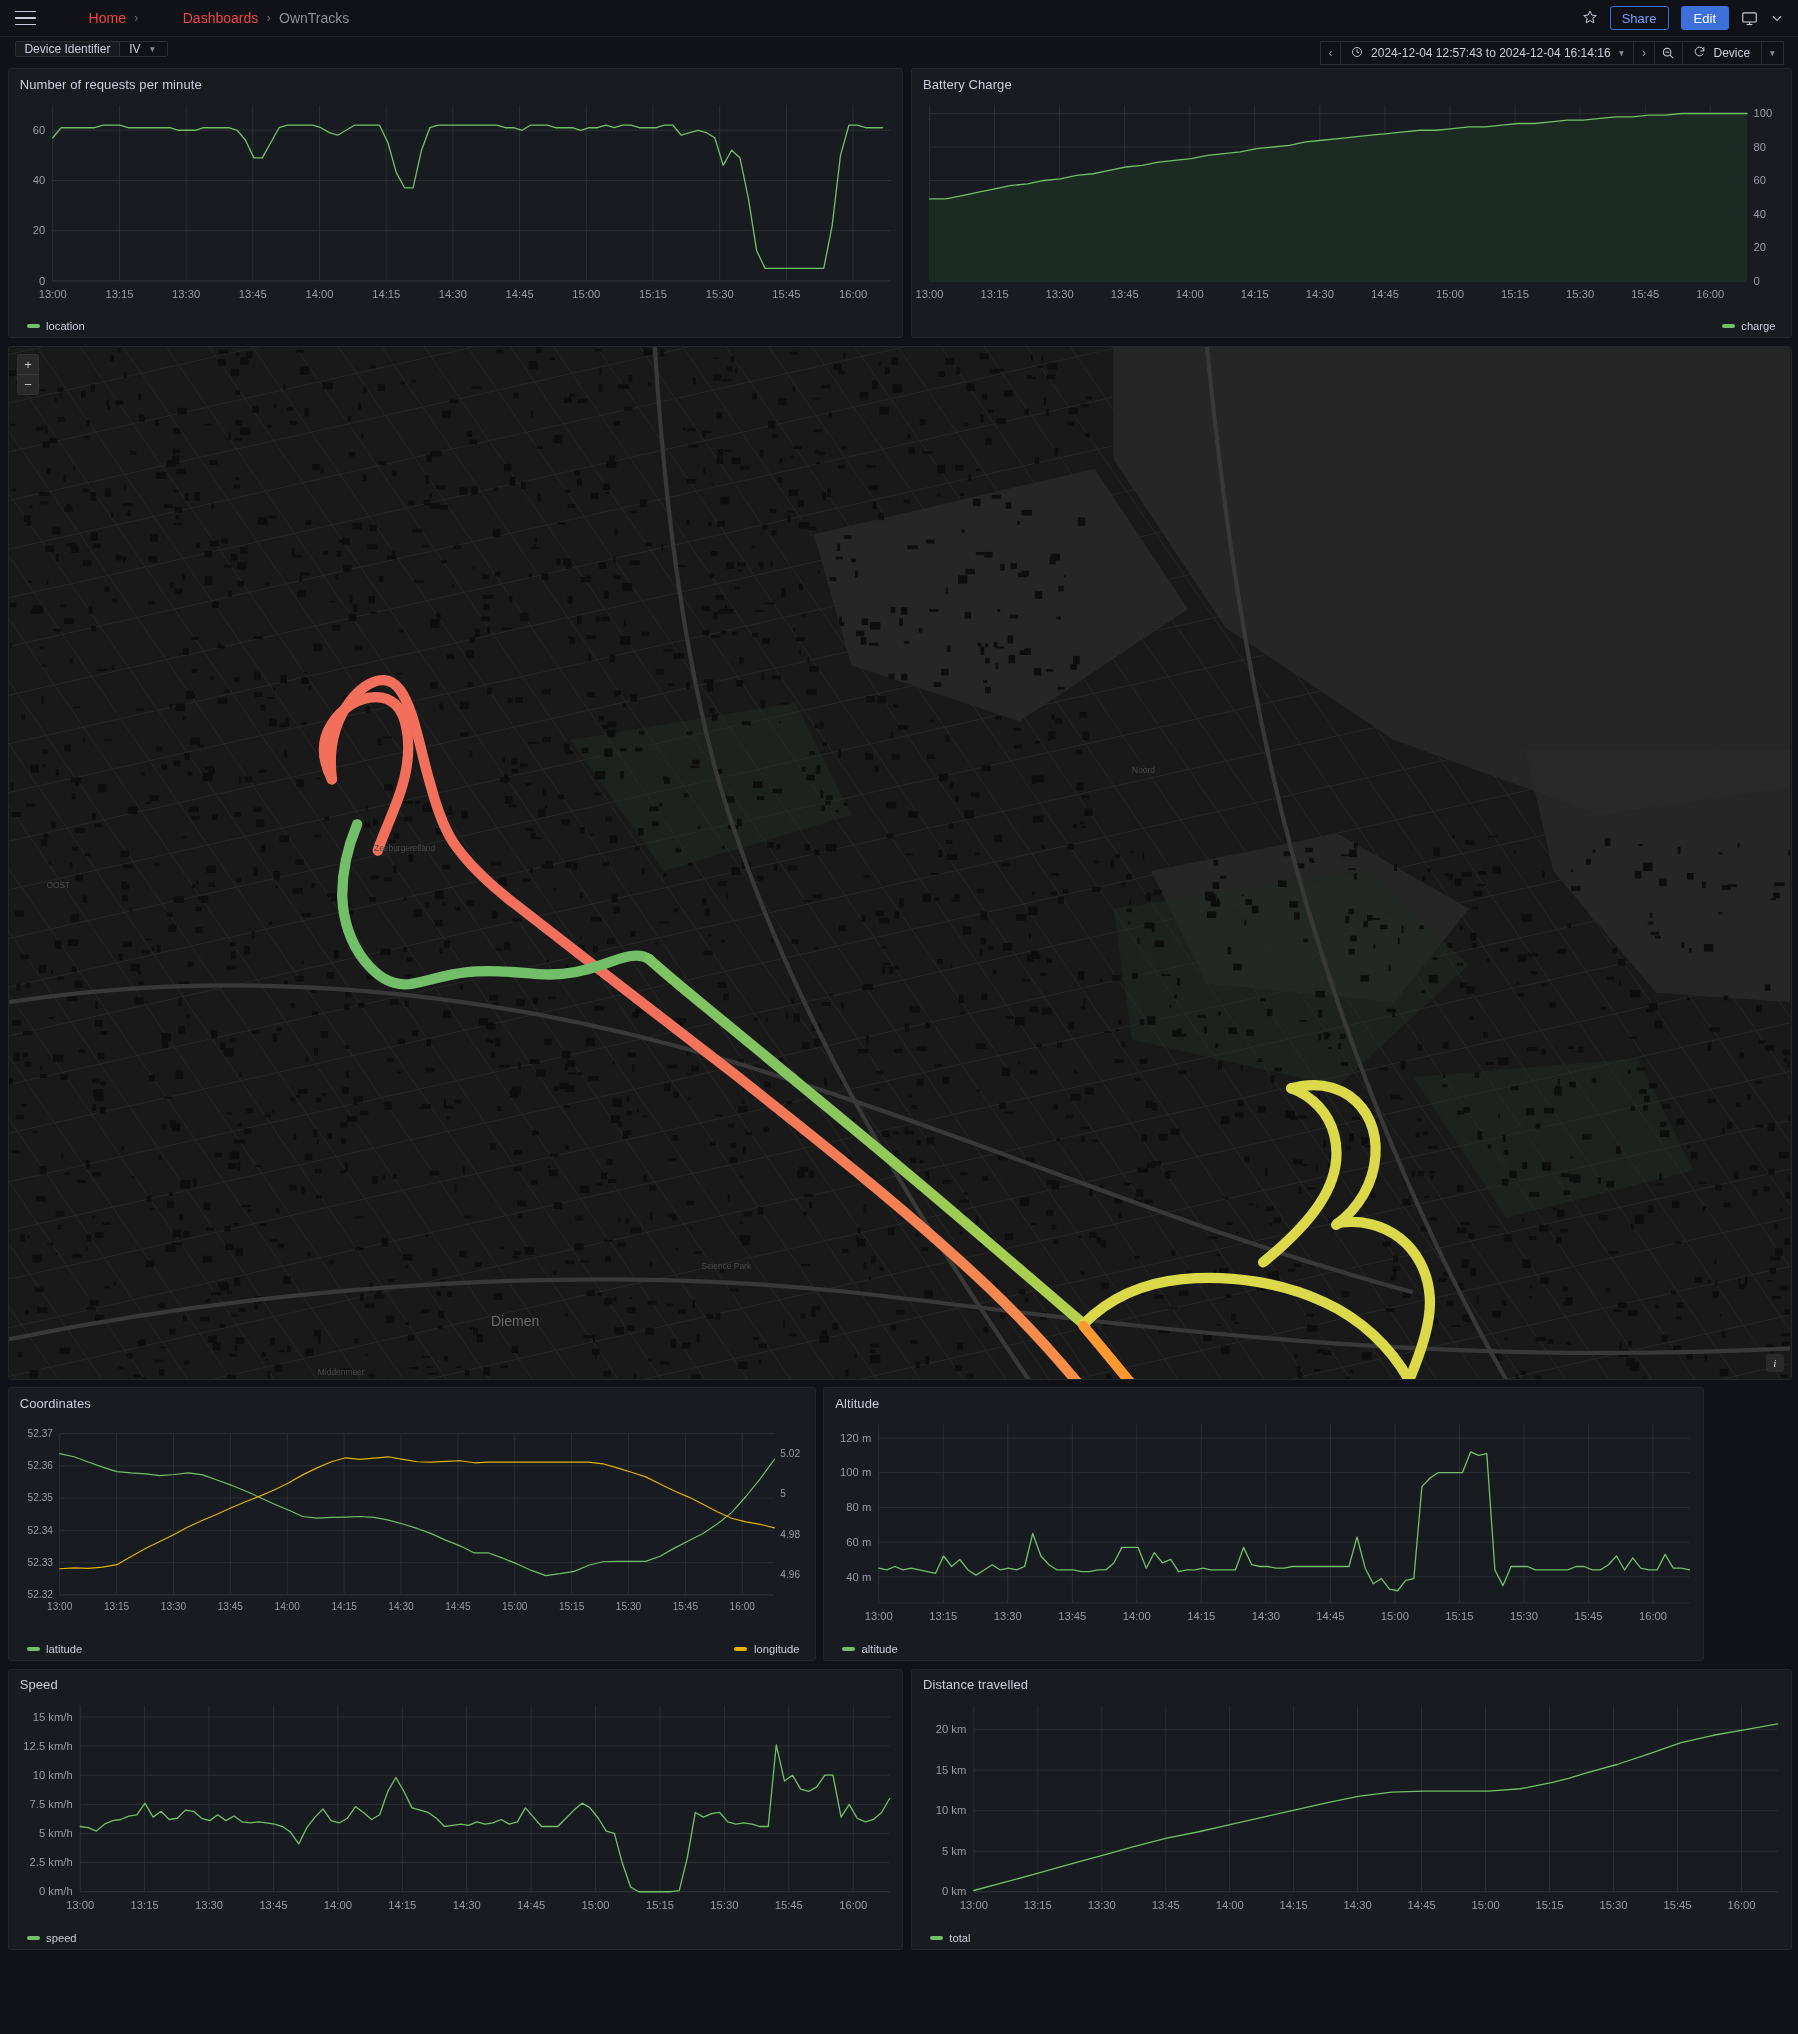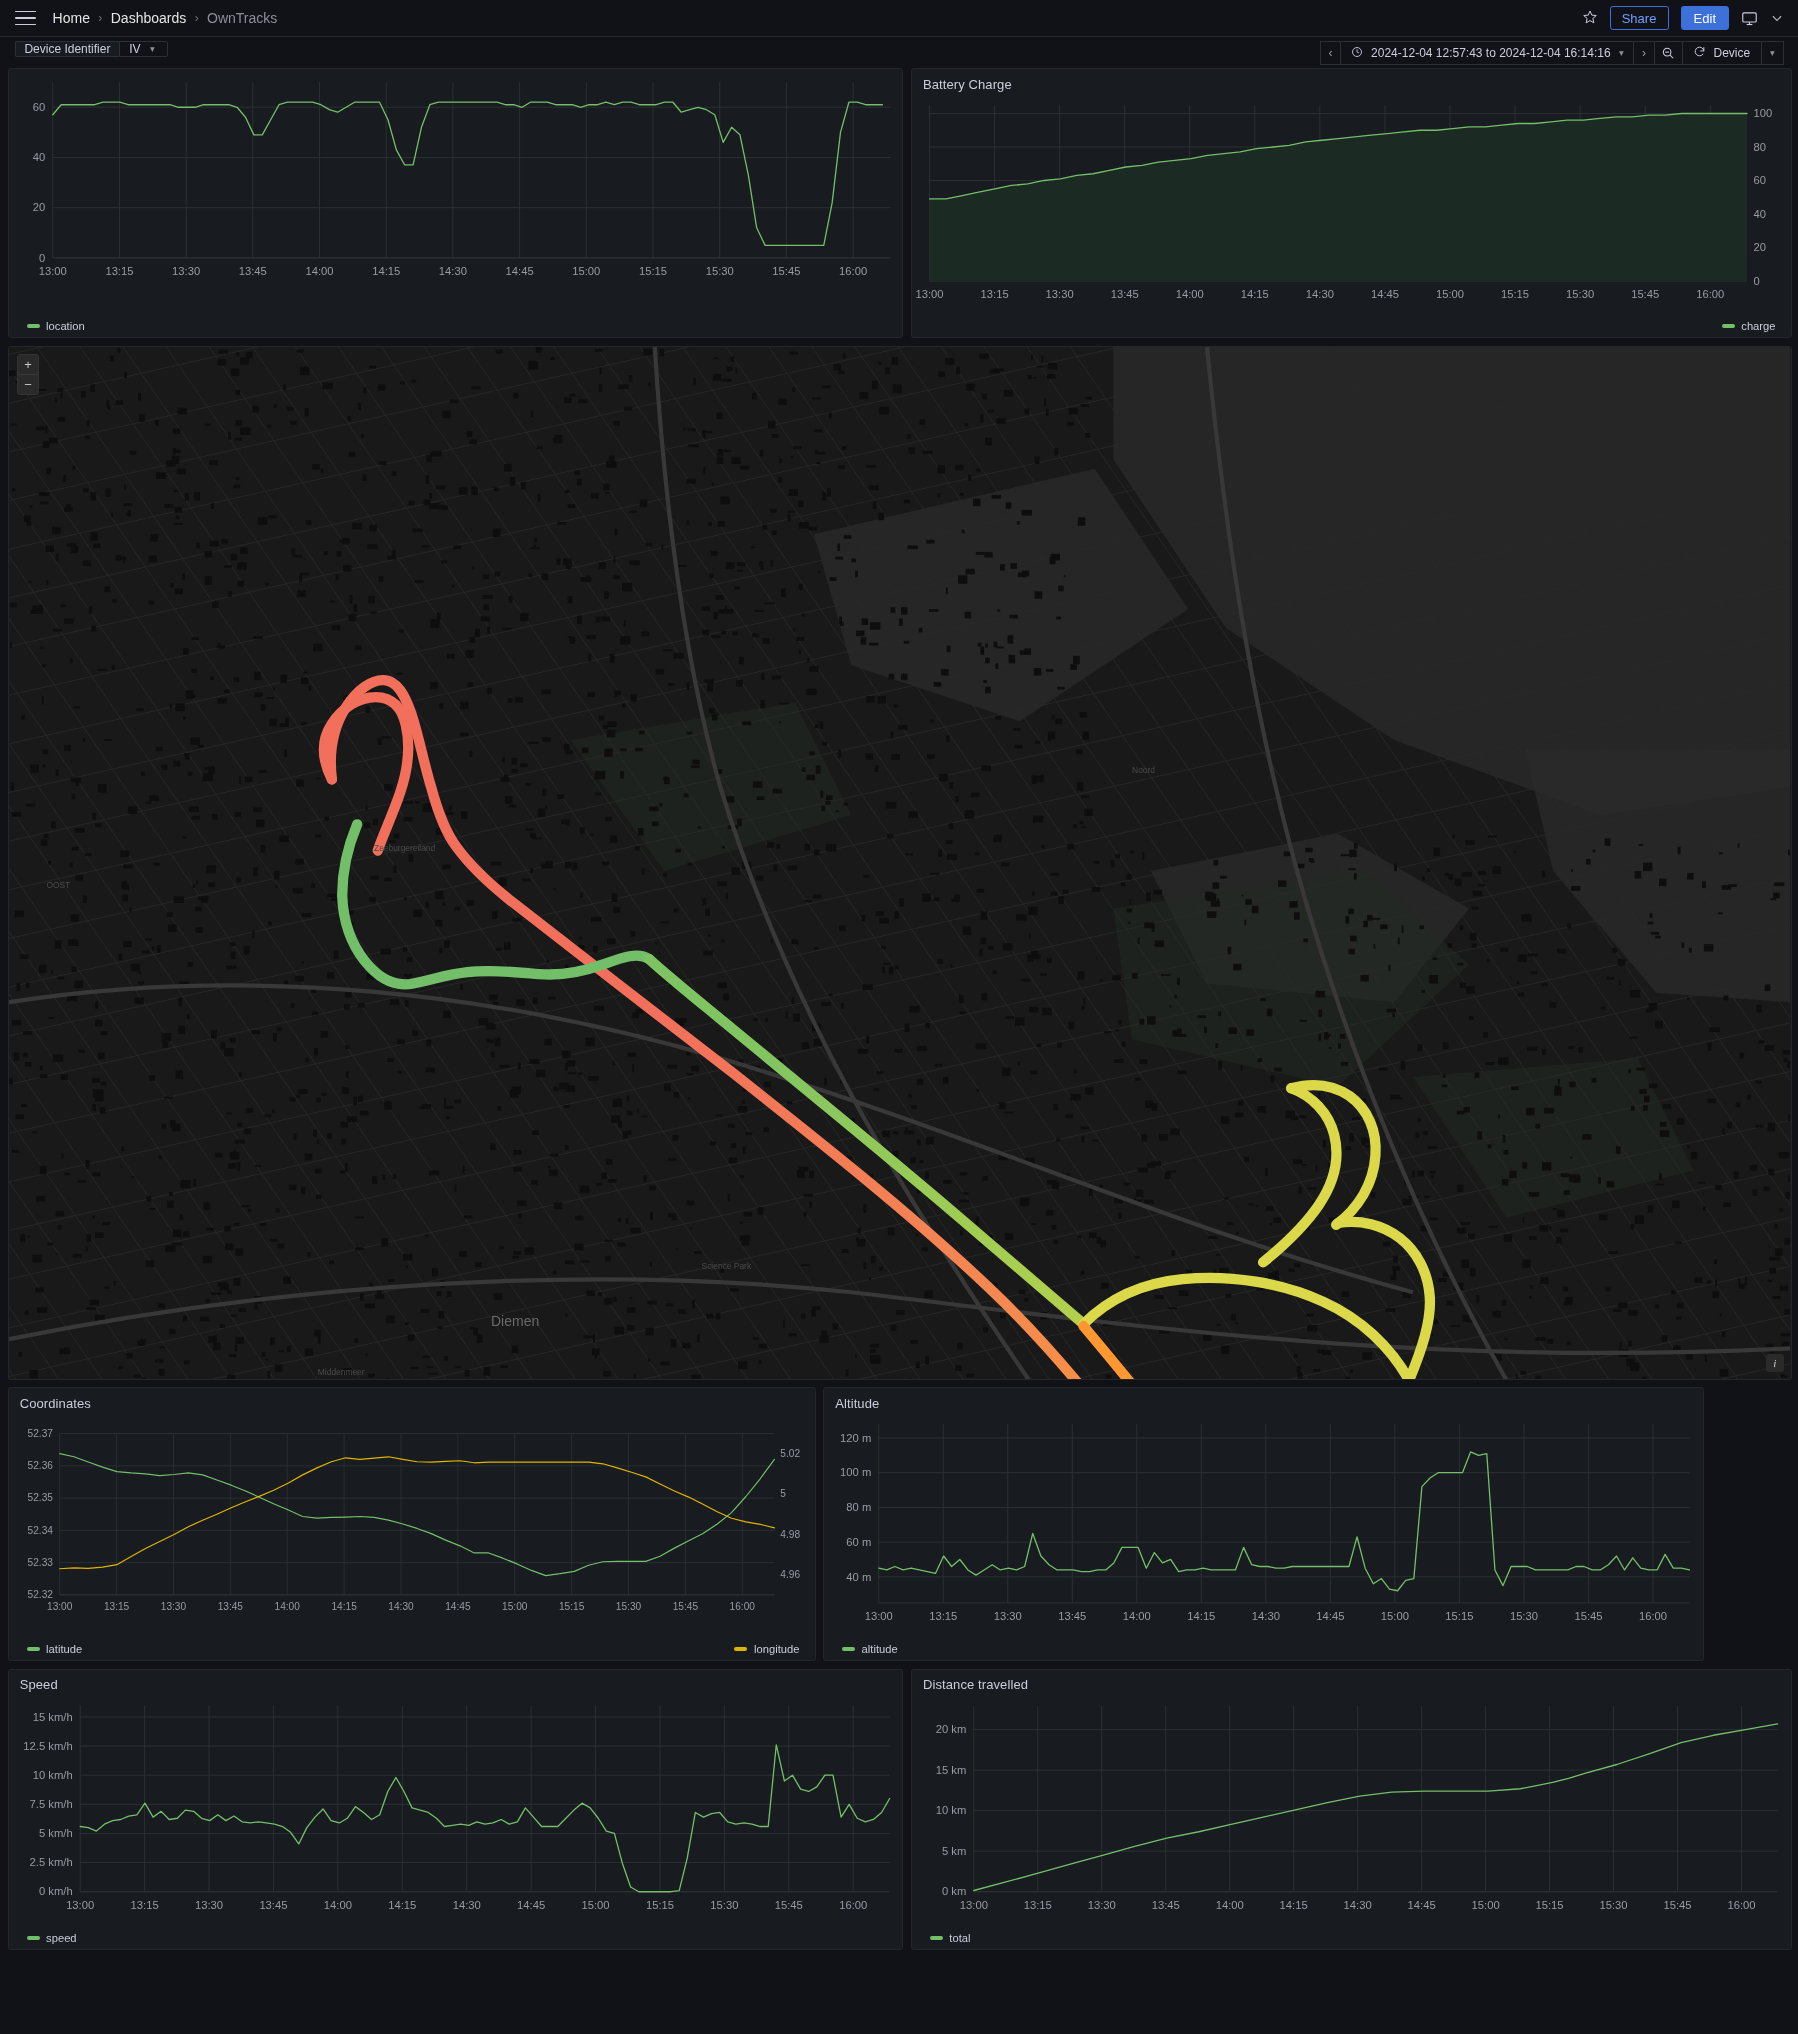--- a/index.html
+++ b/index.html
@@ -15,21 +15,21 @@
     height: 37px; width: 100%;
     background: #111217;
     border-bottom: 0.9px solid #24262e;
     display: flex; align-items: center;
     padding: 0 15px;
     position: relative;
   }
   .hamburger { width: 20.6px; height: 15px; display:flex; flex-direction:column; justify-content:space-between; cursor:pointer; margin-right: 17px;}
   .hamburger i { display:block; height:1.9px; background:#ccccdc; border-radius:0.9px; }
   .crumbs { display:flex; align-items:center; font-size:14px; gap: 8.4px;}
-  .crumbs a { color:#e5e5e5; text-decoration:none; cursor:pointer;}
+  .crumbs a { color:#ef4444; text-decoration:none; cursor:pointer;margin-left:36px;}
   .crumbs .sep { color:#6e6e7a; font-size:12px; }
   .crumbs .current { color:#8e8e99; }
   .nav-right { margin-left:auto; display:flex; align-items:center; gap:12px; }
   .star-btn { cursor:pointer; line-height:1; }
   .btn-share {
     border:0.9px solid #3d71d9; color:#6e9fff; background:transparent;
     border-radius:2.8px; padding:3.7px 11.2px; font-size:13px; cursor:pointer;
     font-family:inherit;
   }
   .btn-edit {
@@ -189,20 +189,21 @@
     <div class="tw-seg tw-refdd">
       <span class="chev">▾</span>
     </div>
   </div>
 </div>
 
 <div id="dash">
 
   <div class="row">
     <div class="panel" id="p-requests" style="width:896px;height:270px">
+      <div class="panel-title">Number of requests per minute</div>
       <div class="plot" id="plot-requests" style="height:217px">
           <svg viewBox="0 0 954 232" width="894" height="217">
             <line x1="46" y1="202" x2="942" y2="202" stroke="#2c3235" stroke-width="1"></line>
             <text x="38" y="206" fill="#9a9aa5" font-size="12" text-anchor="end" font-family="&quot;Liberation Sans&quot;, sans-serif">0</text>
             <line x1="46" y1="148.28571428571428" x2="942" y2="148.28571428571428" stroke="#2c3235" stroke-width="1"></line>
             <text x="38" y="152.28571428571428" fill="#9a9aa5" font-size="12" text-anchor="end" font-family="&quot;Liberation Sans&quot;, sans-serif">20</text>
             <line x1="46" y1="94.57142857142858" x2="942" y2="94.57142857142858" stroke="#2c3235" stroke-width="1"></line>
             <text x="38" y="98.57142857142858" fill="#9a9aa5" font-size="12" text-anchor="end" font-family="&quot;Liberation Sans&quot;, sans-serif">40</text>
             <line x1="46" y1="40.85714285714286" x2="942" y2="40.85714285714286" stroke="#2c3235" stroke-width="1"></line>
             <text x="38" y="44.85714285714286" fill="#9a9aa5" font-size="12" text-anchor="end" font-family="&quot;Liberation Sans&quot;, sans-serif">60</text>

